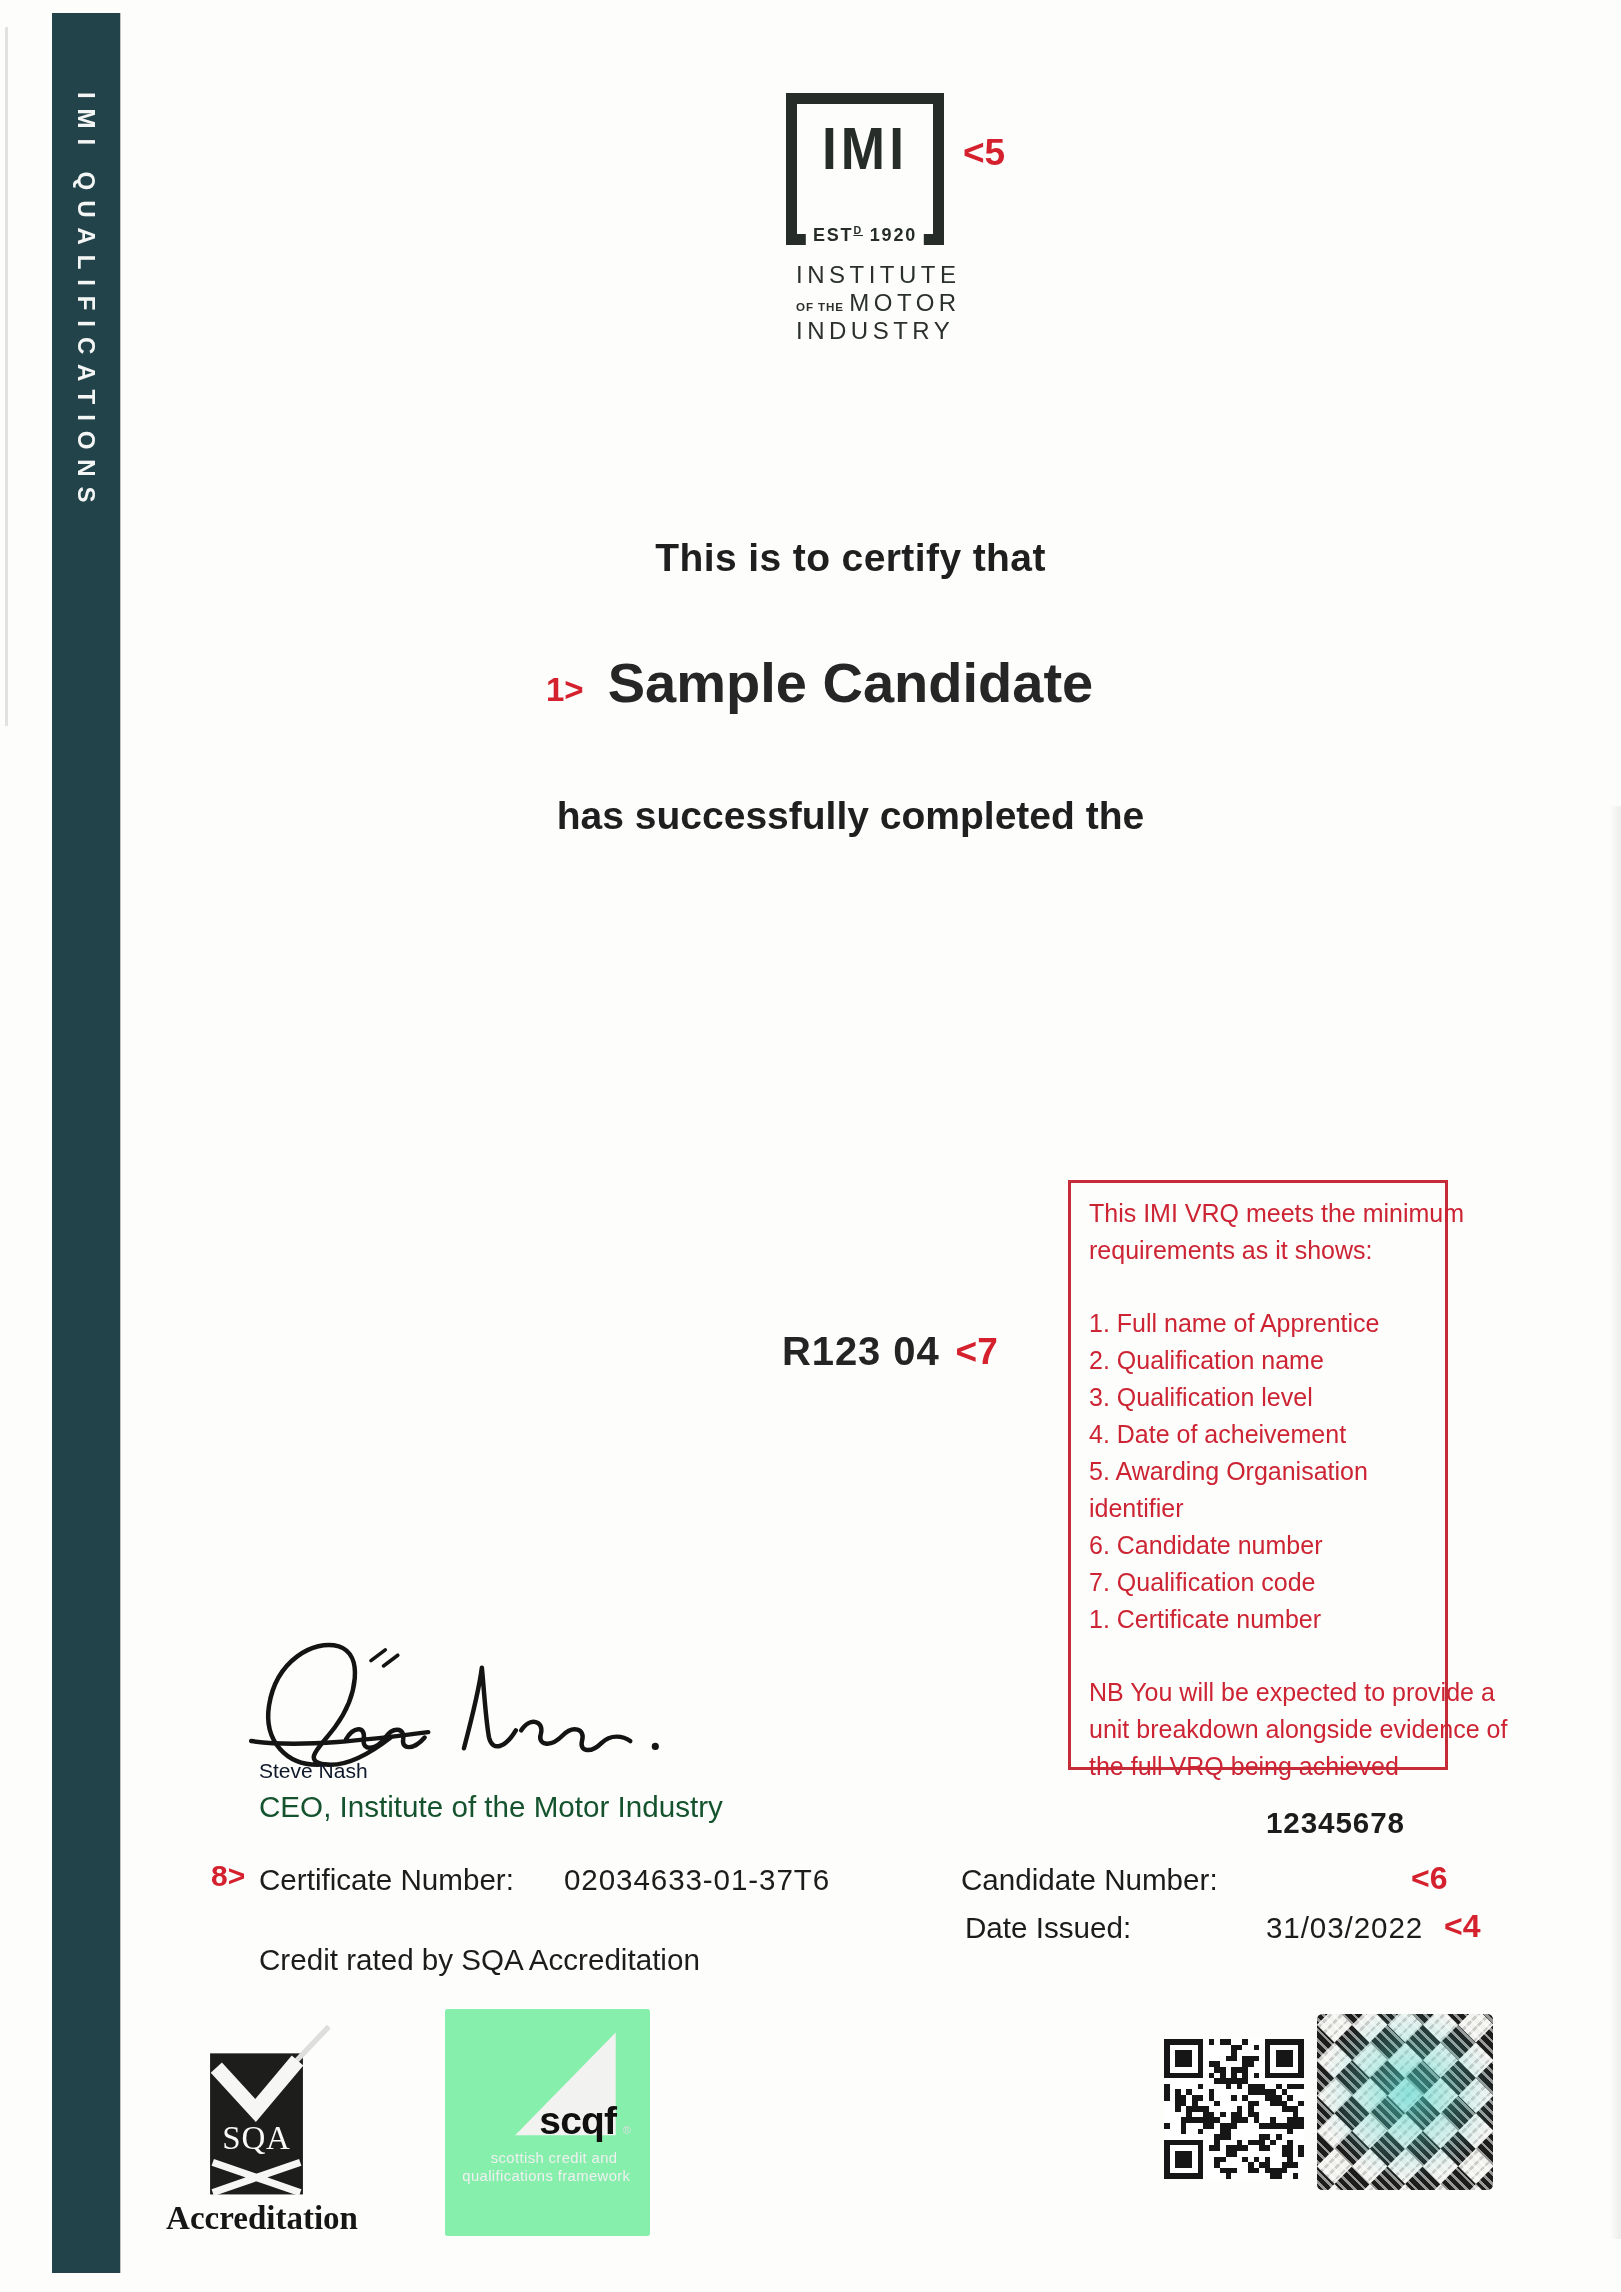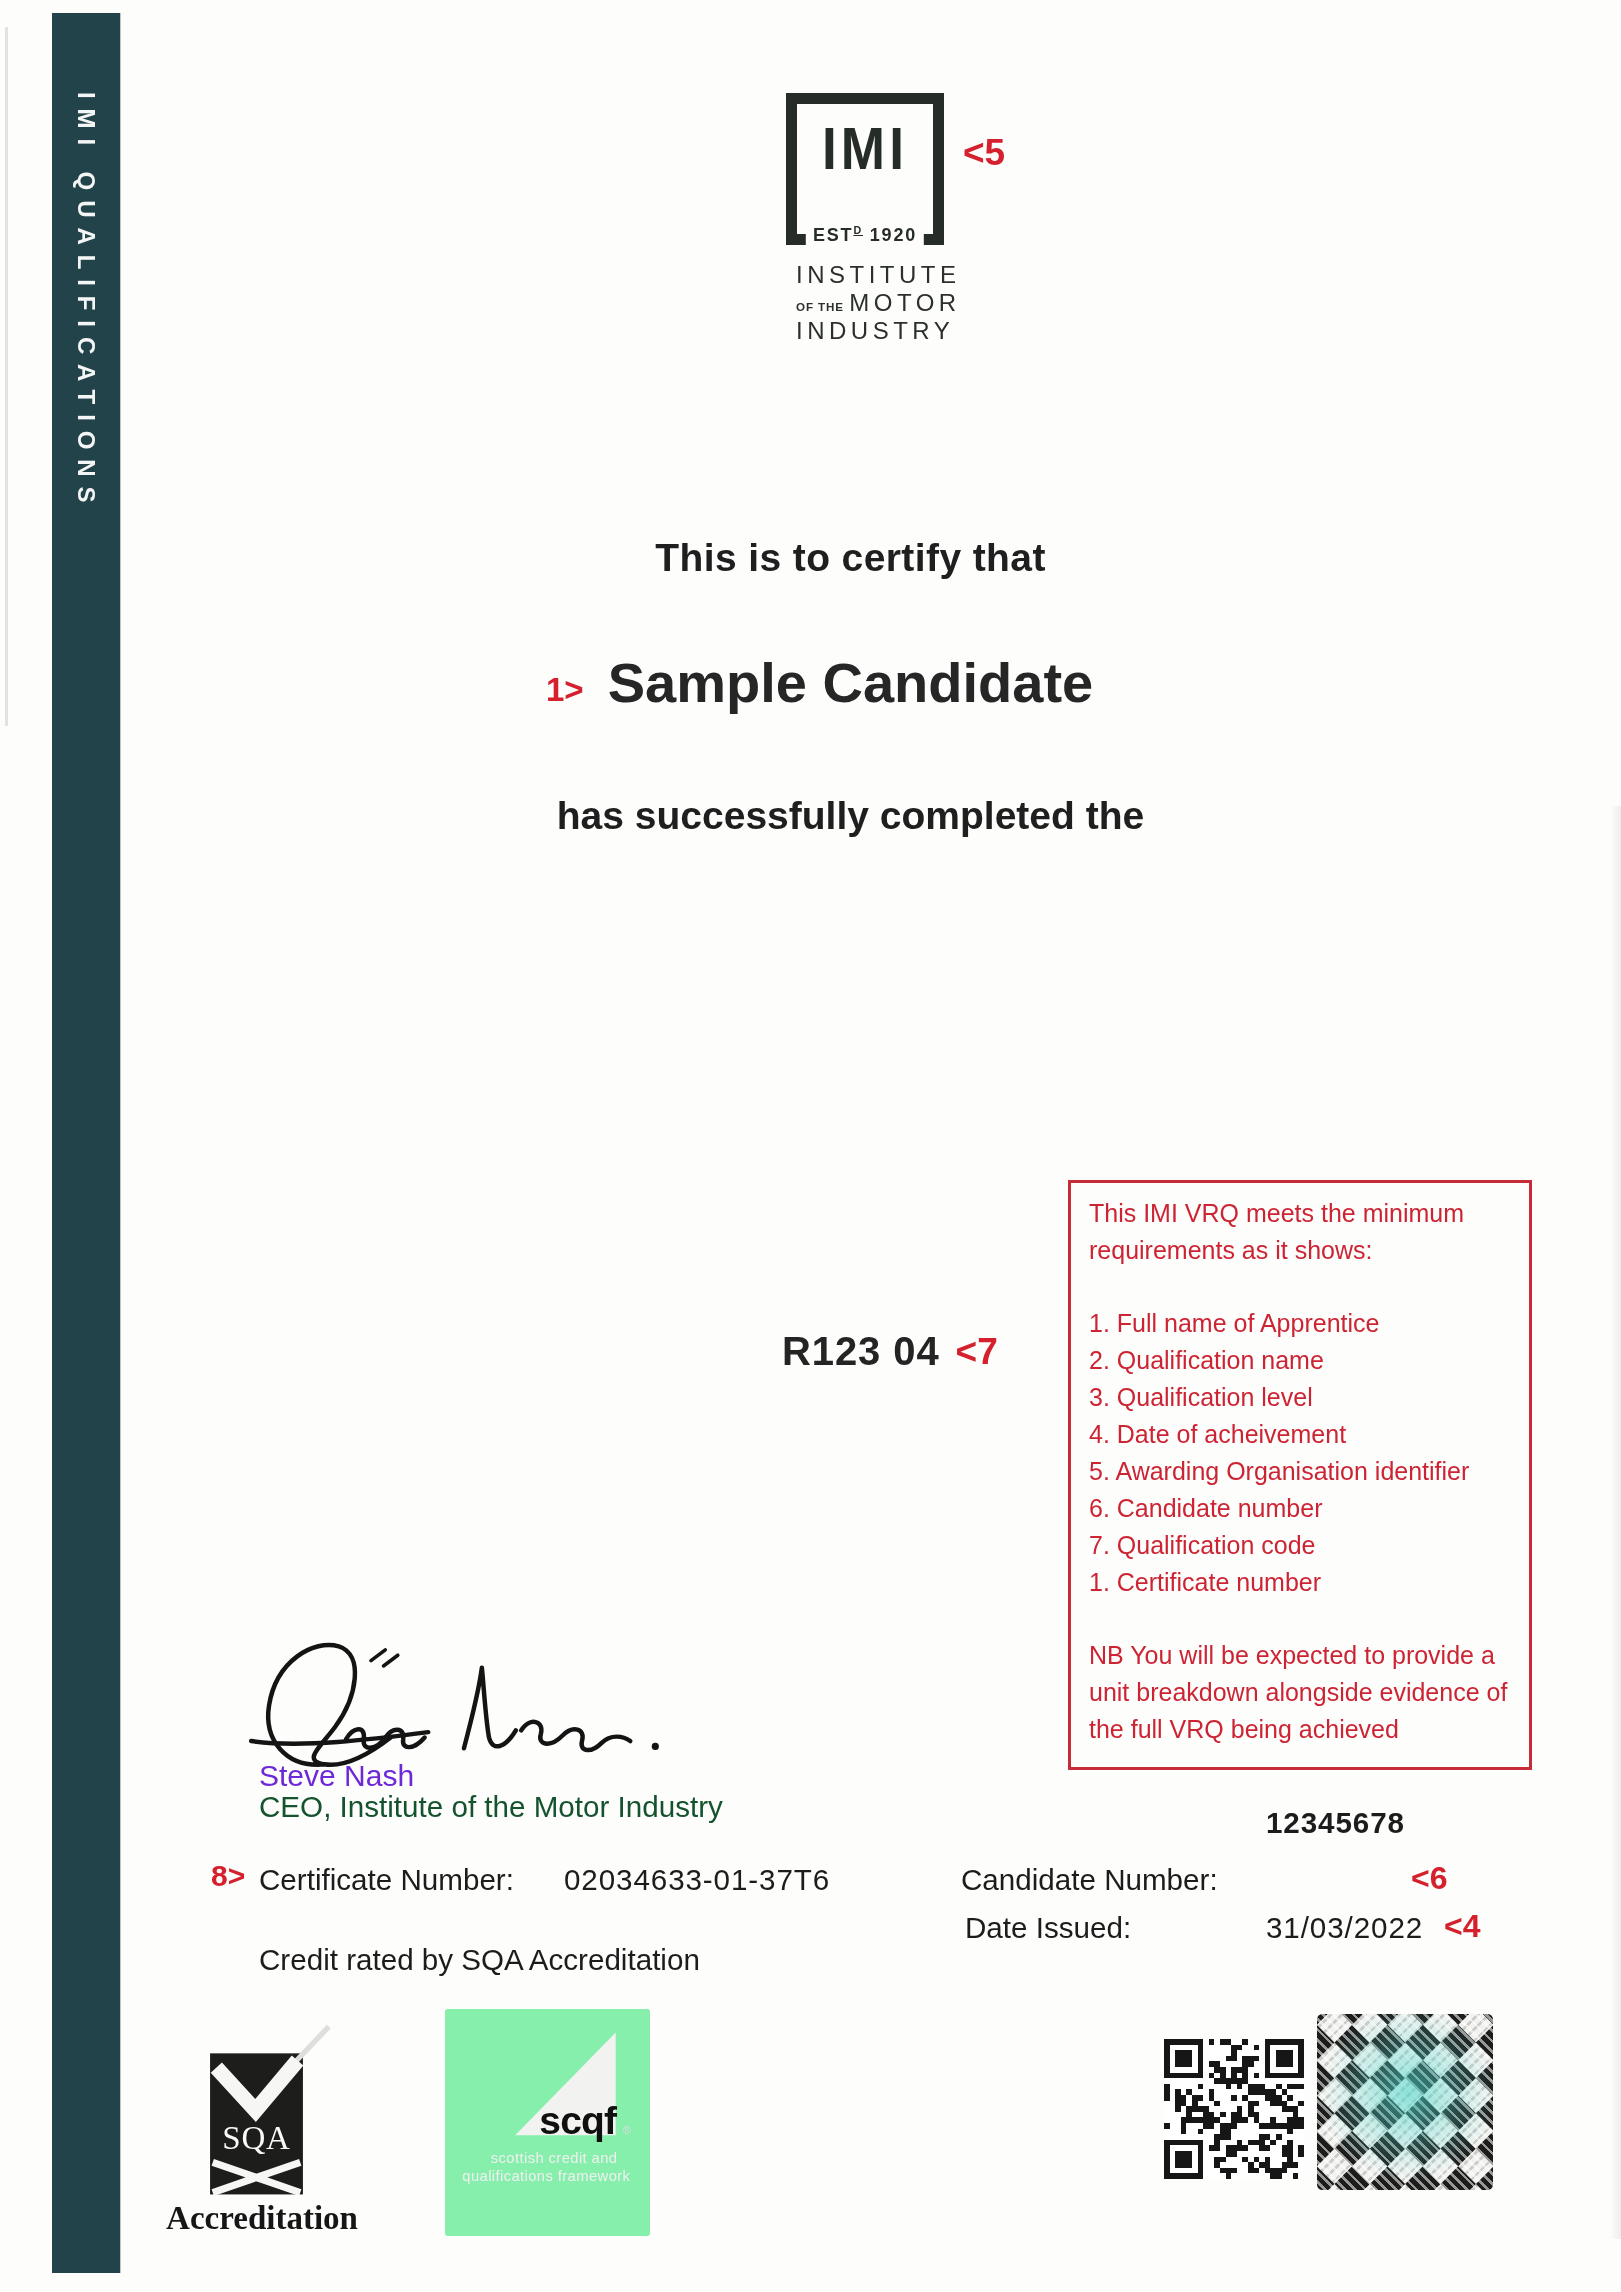--- a/index.html
+++ b/index.html
@@ -51,29 +51,29 @@
   .completed-line{left:304px;top:794px;width:1093px;text-align:center;font-size:39px;font-weight:600;color:#1f1f1f;}
 
   .qual-title{left:310px;top:928px;font-size:51px;font-weight:700;line-height:73px;color:#242424;white-space:nowrap;}
   .qual-title .marker{font-size:37px;margin-left:18px;position:relative;top:-5.4px;}
 
   .qual-code{left:782px;top:1329px;display:flex;align-items:center;gap:16px;}
   .qual-code .code{font-size:40px;font-weight:700;letter-spacing:0.9px;color:#242424;}
   .qual-code .marker{font-size:37px;}
 
   
-  .red-box{left:1068px;top:1180px;width:464px;height:590px;border:3.6px solid #c62b38;
+  .red-box{left:1068px;top:1180px;width:380px;height:590px;border:3.6px solid #c62b38;
     color:var(--boxred);font-size:25px;line-height:37px;padding:11.6px 0 0 18px;}
   .rb-intro{width:432px;}
   .rb-items{margin-top:36px;}
   .rb-note{margin-top:36px;width:444px;}
 
   
   .signature{left:238px;top:1632px;width:502px;height:152px;}
-  .signer-name{left:259px;top:1759px;font-size:30px;font-weight:500;color:#6d28d9;}
+  .signer-name{left:259px;top:1759px;font-size:21px;font-weight:500;color:#0f172a;}
   .signer-role{left:259px;top:1790px;font-size:29.6px;font-weight:500;color:#14532d;}
 
   
   .detail{font-size:29.6px;font-weight:500;color:#1c1c1c;white-space:nowrap;}
   .cert-label{left:259px;top:1863px;}
   .cert-value{left:564px;top:1863px;letter-spacing:0.9px;}
   .cand-label{left:961px;top:1863px;}
   .cand-value{left:1266px;top:1806px;letter-spacing:0.9px;font-weight:bold;}
   .m6{left:1411px;top:1862px;font-size:32px;}
   .date-label{left:965px;top:1911px;}

